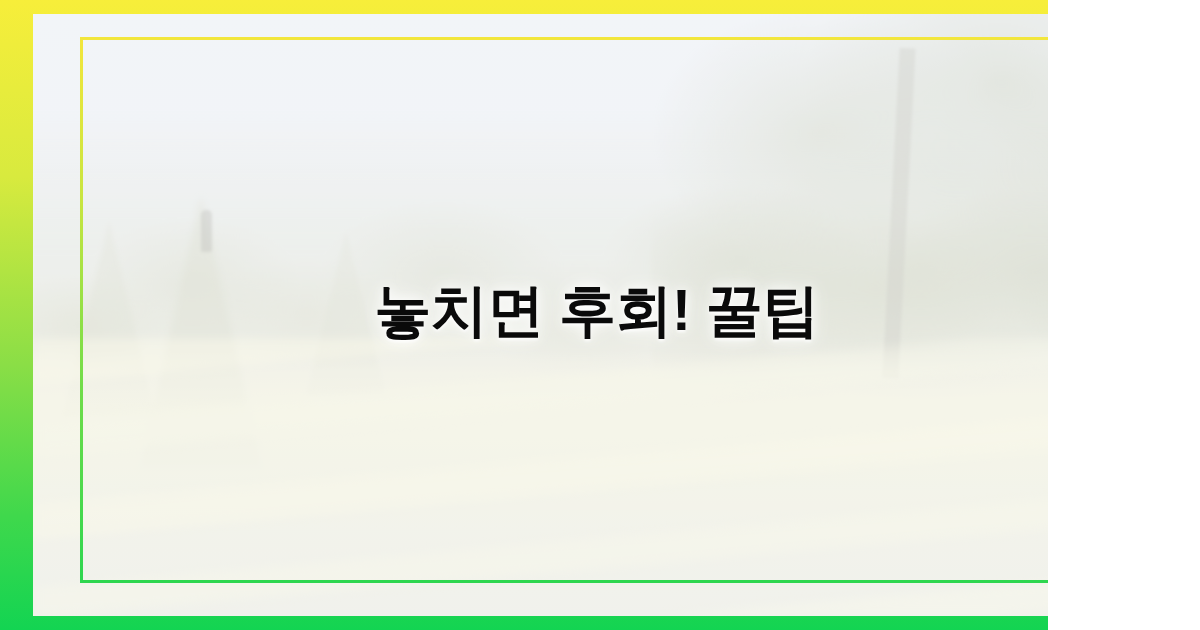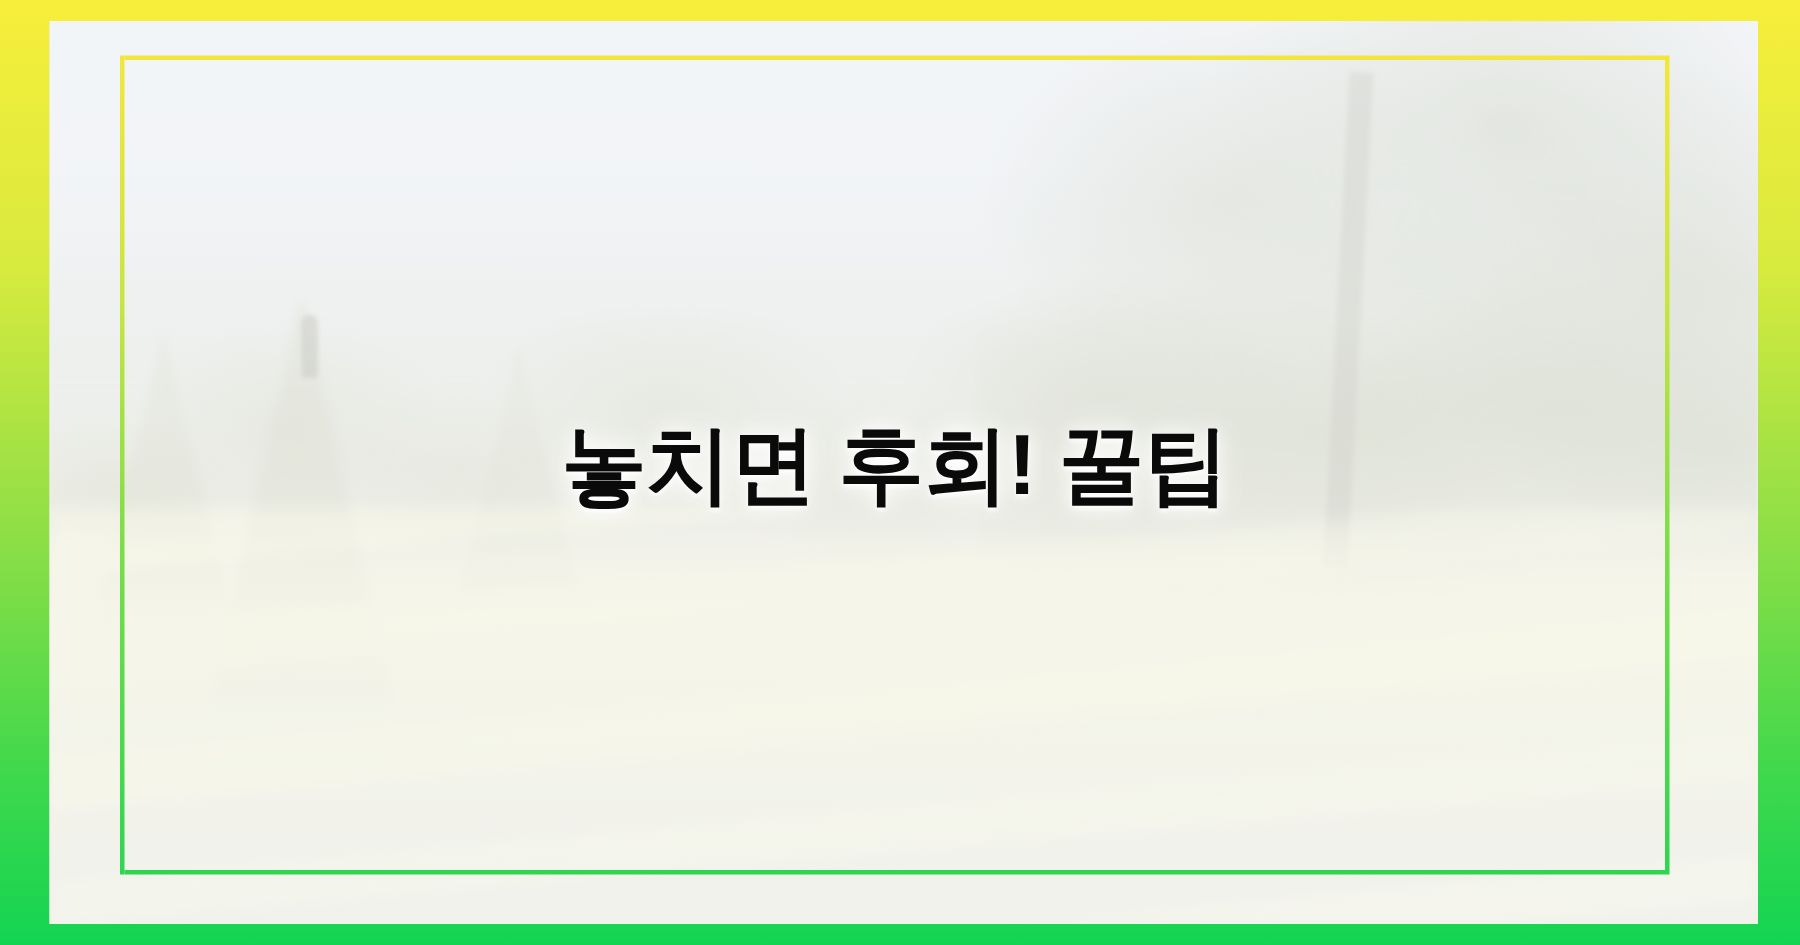--- a/index.html
+++ b/index.html
@@ -7,21 +7,21 @@
     padding: 0;
     background: #ffffff;
   }
   body {
     font-family: "Liberation Sans", "DejaVu Sans", sans-serif;
   }
 
   
   .thumbnail-card {
     position: relative;
-    width: 1200px;
+    width: 1048px;
     height: 630px;
     overflow: hidden;
     background: linear-gradient(180deg, #f7ee3a 0%, #d8ea3e 28%, #8ade46 58%, #3fd84c 82%, #13d452 100%);
     box-sizing: border-box;
   }
 
   
   .photo-plate {
     position: absolute;
     left: 33px;

